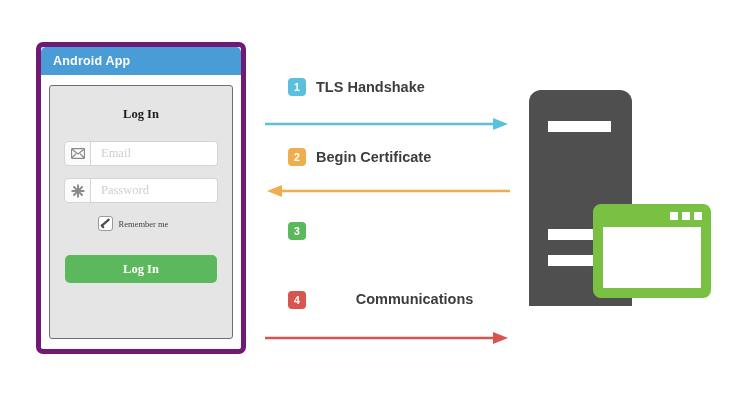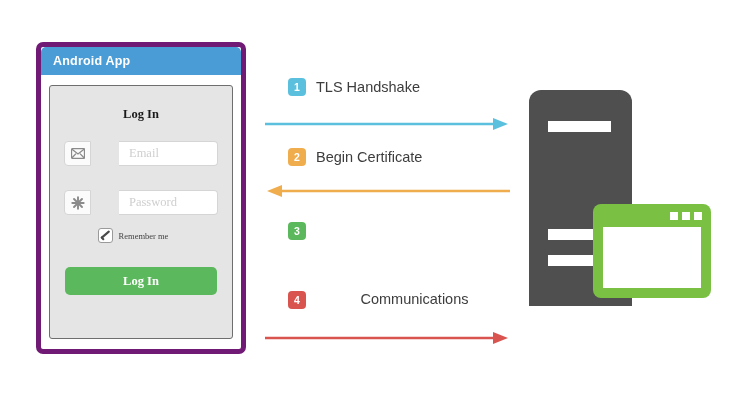--- a/index.html
+++ b/index.html
@@ -60,24 +60,23 @@
     font-size: 12.5px;
     font-weight: bold;
     color: #1a1a1a;
   }
 
   .field-row {
     display: flex;
     margin: 0 14px;
     height: 25px;
     box-sizing: border-box;
-    gap: 28px;
   }
   #email-row { margin-top: 19px; }
-  #password-row { margin-top: 24px; }
+  #password-row { margin-top: 12px; }
 
   .field-prefix {
     width: 27px;
     border: 1px solid #d5d5d5;
     border-radius: 4px 0 0 4px;
     background: #fbfbfb;
     display: flex;
     align-items: center;
     justify-content: center;
     box-sizing: border-box;
@@ -155,20 +154,21 @@
     align-items: center;
     justify-content: center;
     flex: 0 0 18px;
   }
   .step-label {
     margin-left: 10px;
     font-size: 14.5px;
     color: #3d3d3d;
     line-height: 18px;
     flex: 1;
+    font-weight: bold;
   }
   .step-label.centered { text-align: center; }
   .step-label.two-line { line-height: 19px; }
 
   #step-1 { top: 78px; }
   #step-2 { top: 148px; }
   #step-3 { top: 222px; }
   #step-4 { top: 290px; }
   #step-3 .step-head { align-items: center; }
   #step-4 .step-head { align-items: center; }

